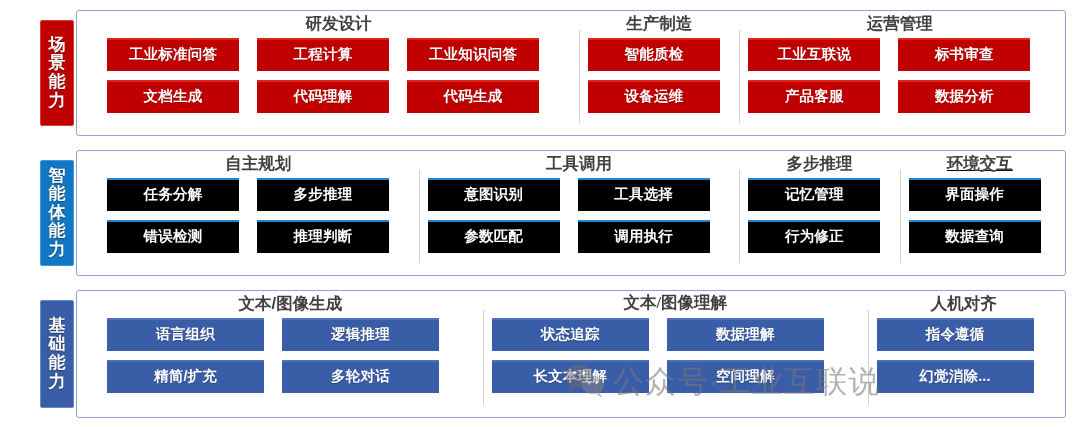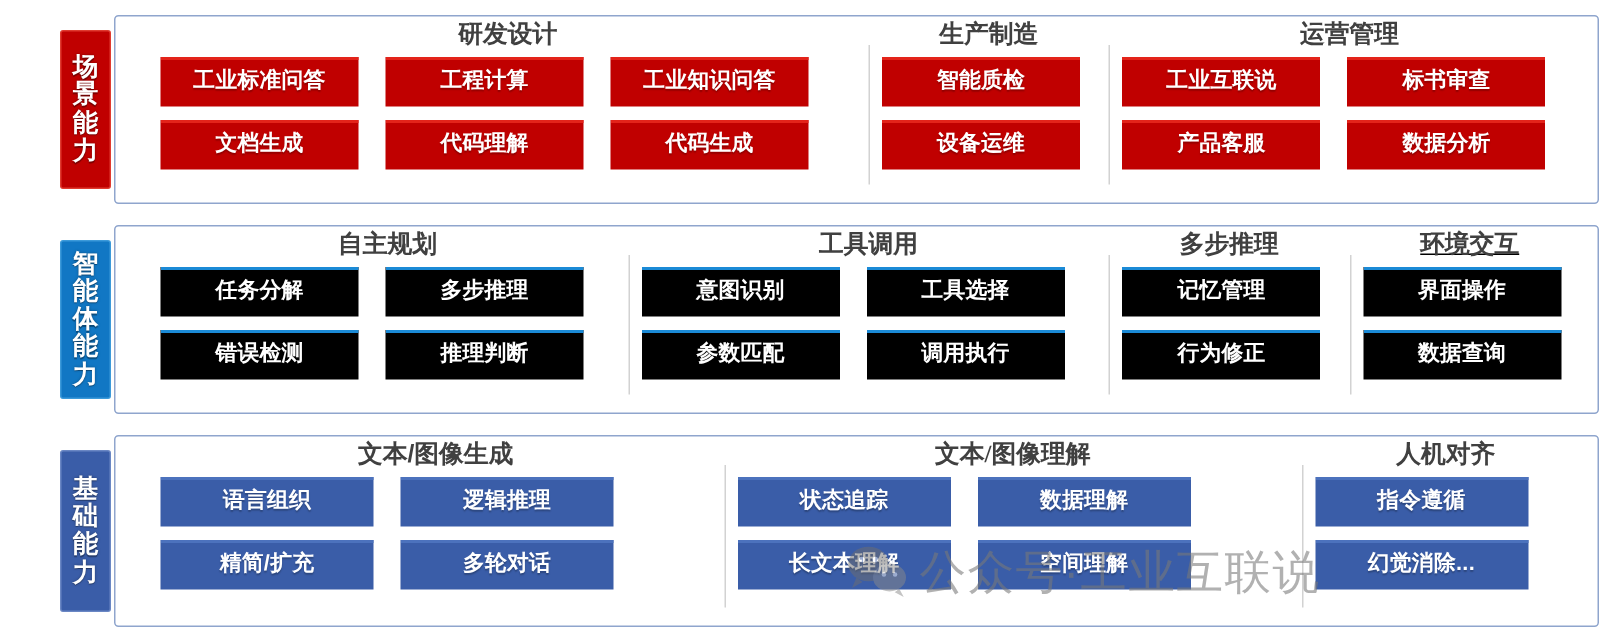--- a/index.html
+++ b/index.html
@@ -112,21 +112,21 @@
     justify-content: flex-start;
   }
   .row {
     display: flex;
     gap: 18px;
   }
 
   
   .chip {
     height: 33px;
-    width: 142px;
+    width: 157px;
     display: flex;
     align-items: center;
     justify-content: center;
     font-size: 14.5px;
     font-weight: 700;
     color: #ffffff;
     line-height: 1;
     white-space: nowrap;
     position: relative;
     text-shadow: 0 1px 1px rgba(0,0,0,.25);

